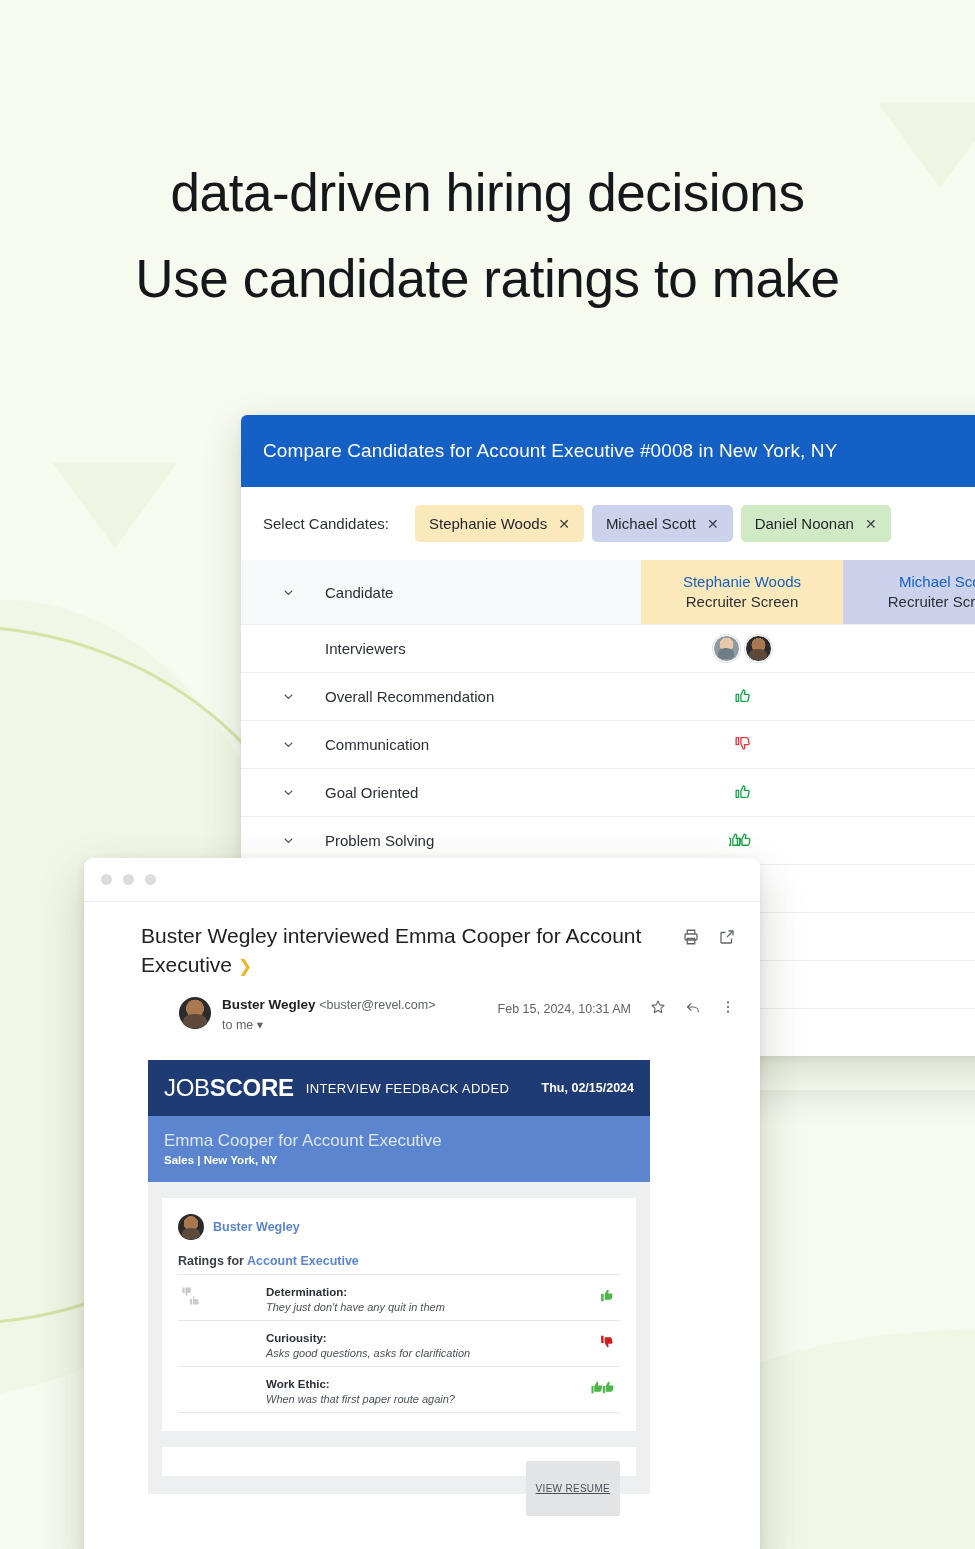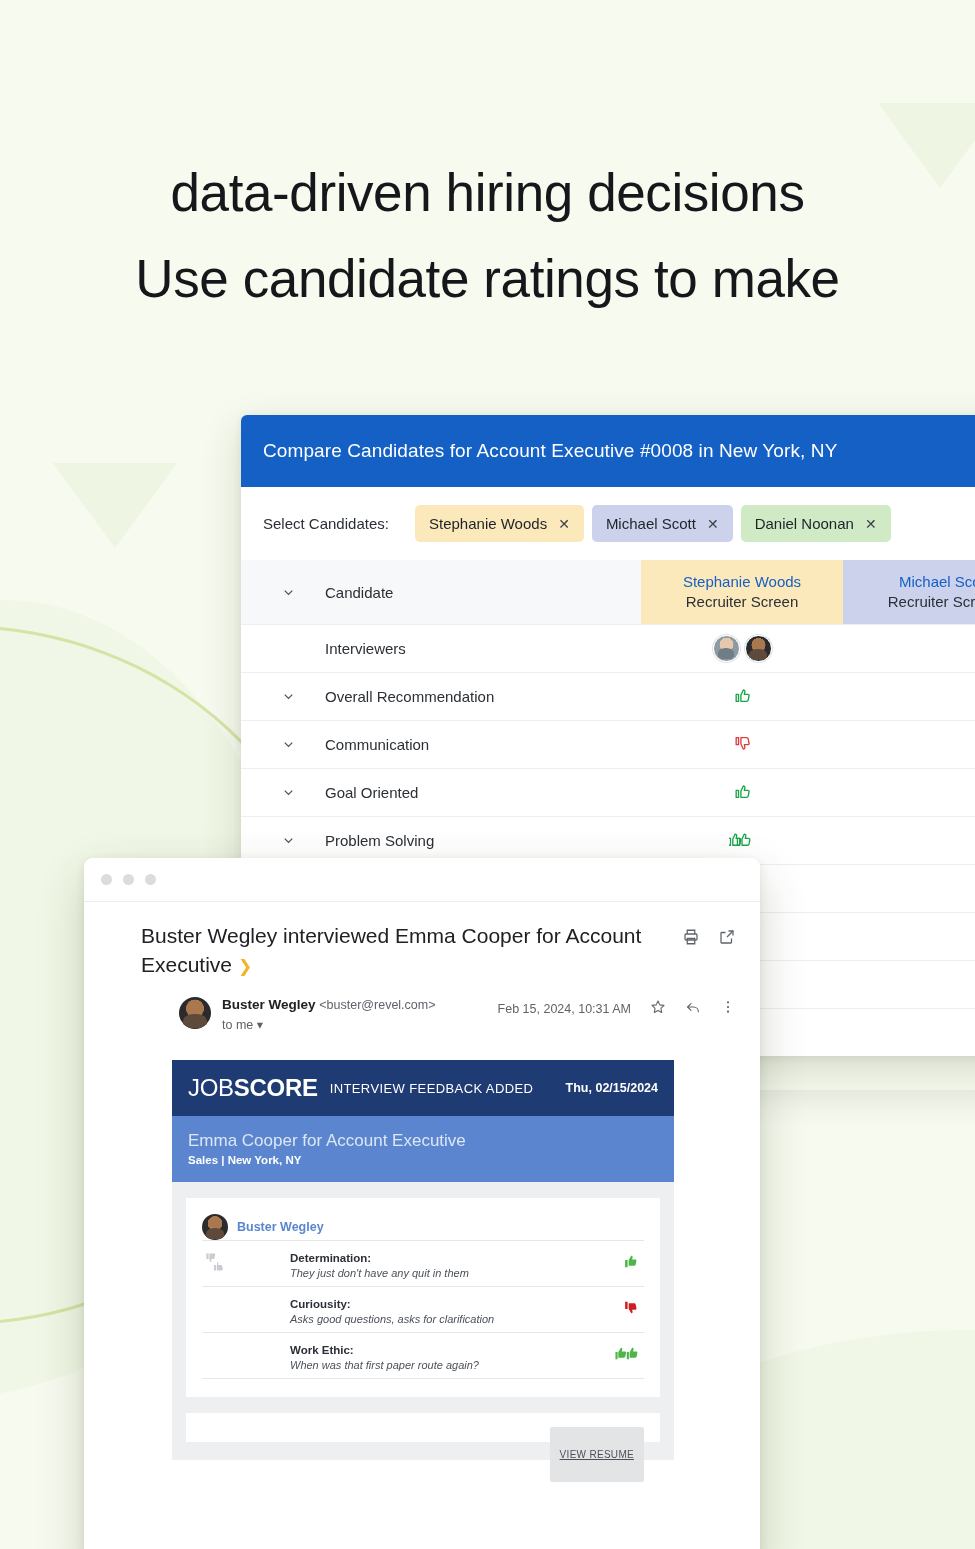--- a/index.html
+++ b/index.html
@@ -244,21 +244,21 @@
   .sender-name { font-weight: 700; }
   .sender-email { color: #5f6368; font-size: 12.5px; }
   .tome { font-size: 12.5px; color: #5f6368; margin-top: 5px; }
   .meta-right {
     display: flex; align-items: center; gap: 19px;
     font-size: 12.5px; color: #5f6368; padding-top: 2px;
   }
 
   
   #js-body {
-    margin: 28px 0 0 88px;
+    margin: 28px 0 0 64px;
     width: 502px;
     background: #eeeff0;
     padding-bottom: 18px;
   }
   #js-bar {
     background: #1f3b73;
     color: #fff;
     display: flex;
     align-items: center;
     height: 56px;
@@ -633,20 +633,23 @@
         <div id="js-sub-title">Emma Cooper for Account Executive</div>
         <div id="js-sub-meta">Sales | New York, NY</div>
       </div>
 
       <div id="js-card">
         <div class="js-reviewer">
           <span class="js-av"></span>
           <span class="js-reviewer-name">Buster Wegley</span>
         </div>
 
+        <div id="js-ratings-for">
+          <span>Ratings for </span><span class="lnk">Account Executive</span>
+        </div>
 
         <div class="js-rating-row">
           <span class="js-rating-icon">
             <svg width="26" height="20" viewBox="0 0 34 26" fill="#c9ccd1">
               <path d="M3 2h3v7H3zM7 2h6.4c.8 0 1.4.8 1.2 1.6l-.9 4.6c-.1.6-.6 1-1.2 1H9.2l.5 2.4c.2.9-.6 1.7-1.4 1.3L7 9.8z"></path>
               <path d="M13 24h3v-7h-3zM17 24h6.4c.8 0 1.4-.8 1.2-1.6l-.9-4.6c-.1-.6-.6-1-1.2-1h-4.3l.5-2.4c.2-.9-.6-1.7-1.4-1.3L17 16.2z"></path>
             </svg>
           </span>
           <span class="js-rating-txt">
             <span class="js-rt-title">Determination:</span>

